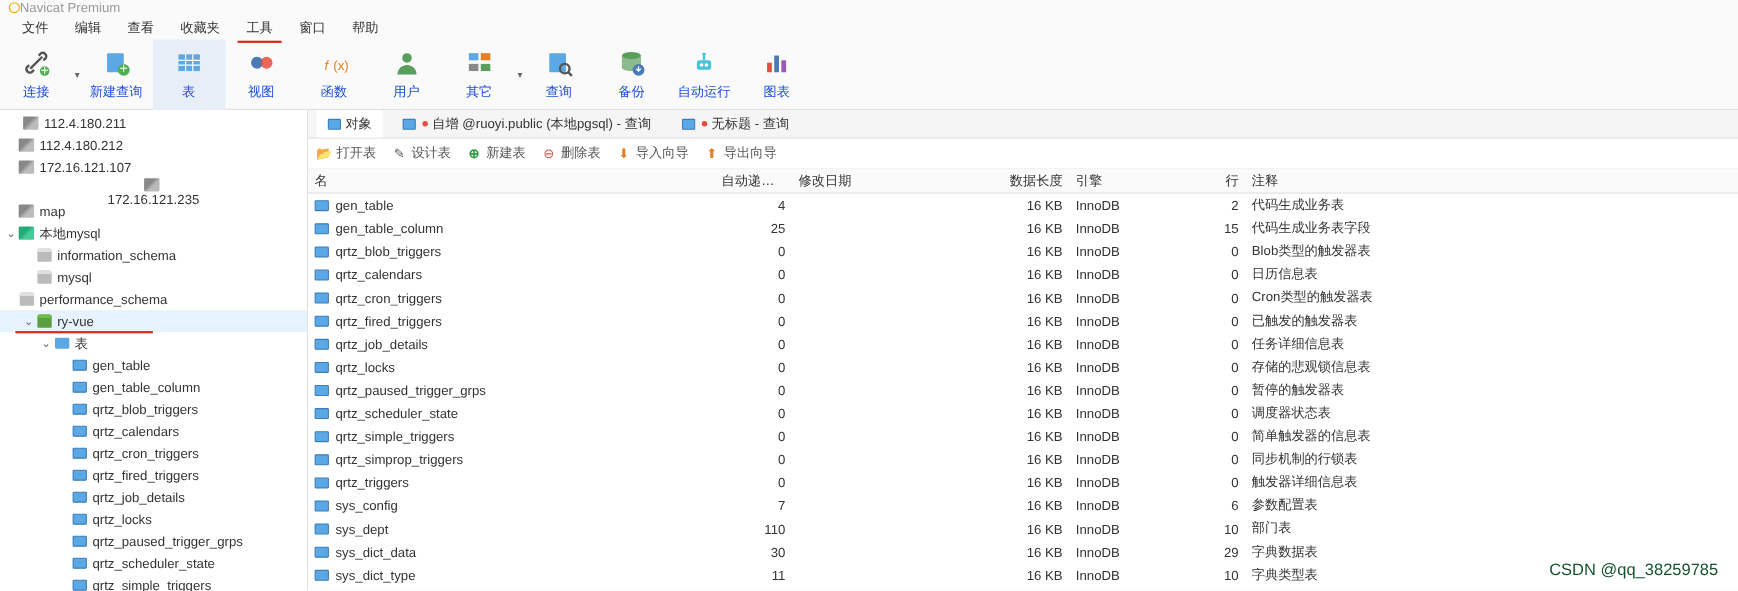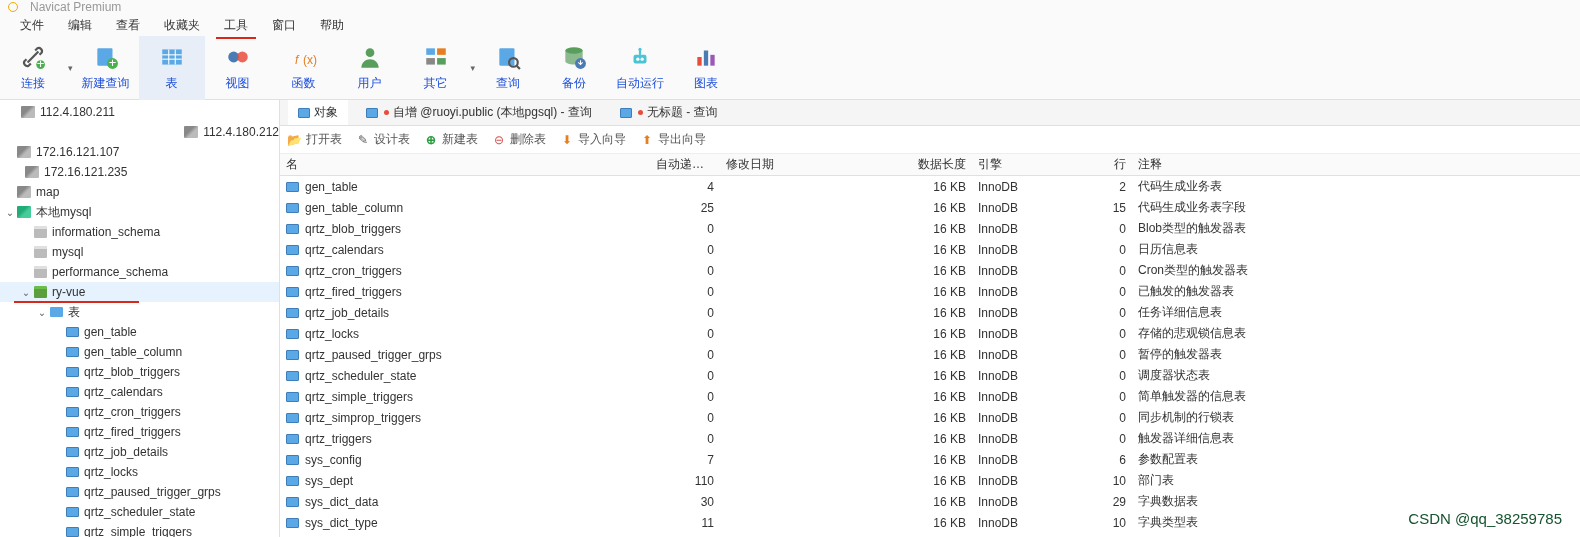--- a/index.html
+++ b/index.html
@@ -1,17 +1,17 @@
 <!DOCTYPE html>
 <html><head>
 <meta charset="utf-8">
 <style>
 * { margin: 0; padding: 0; box-sizing: border-box; font-family: "Microsoft YaHei", Arial, sans-serif; font-size: 12px; }
 body { background: #fafafa; color: #333; overflow: hidden; width: 1580px; height: 537px; position: relative; }
-.titlebar { height: 14px; padding-left: 8px; color: #999; font-size: 11px; display: flex; align-items: center; gap: 12px; }
+.titlebar { height: 14px; padding-left: 8px; color: #999; font-size: 11px; display: flex; align-items: center; gap: 0; }
 .titlebar-icon { width: 10px; height: 10px; border: 1.5px solid #f0ad00; border-radius: 50%; display: inline-block; }
 .menubar { height: 22px; display: flex; align-items: center; padding-left: 8px; gap: 0; background: #fafafa; }
 .menu-item { padding: 3px 12px; cursor: pointer; position: relative; }
 .menu-item.hl::after { content: ''; position: absolute; left: 4px; right: 4px; bottom: -2px; height: 2px; background: #d9281a; }
 .toolbar { height: 64px; display: flex; align-items: center; background: #fafafa; border-bottom: 1px solid #e0e0e0; }
 .tb-btn { display: flex; flex-direction: column; align-items: center; justify-content: center; width: 66px; height: 64px; cursor: pointer; gap: 4px; }
 .tb-btn.active { background: #e8eef7; }
 .tb-btn .lbl { font-size: 12px; color: #1d4ed8; }
 .tb-icon { width: 28px; height: 28px; display: flex; align-items: center; justify-content: center; }
 .dropdown-arrow { font-size: 9px; color: #666; margin-left: 2px; }
@@ -218,35 +218,35 @@
 
 <div class="main">
   <div class="sidebar" id="tree">
       <div class="tree-row" style="padding-left: 8px;">
         <span class="arrow"></span>
         <span class="icon">
           <span class="srv-icon"></span>
         </span>
         <span>112.4.180.211</span>
       </div>
-      <div class="tree-row" style="padding-left: 4px; justify-content: flex-end;">
+      <div class="tree-row" style="padding-left: 4px;">
         <span class="arrow"></span>
         <span class="icon">
           <span class="srv-icon"></span>
         </span>
         <span>112.4.180.212</span>
       </div>
       <div class="tree-row" style="padding-left: 4px;">
         <span class="arrow"></span>
         <span class="icon">
           <span class="srv-icon"></span>
         </span>
         <span>172.16.121.107</span>
       </div>
-      <div class="tree-row" style="padding-left: 12px;">
+      <div class="tree-row" style="padding-left: 0; flex-direction: column;">
         <span class="arrow"></span>
         <span class="icon">
           <span class="srv-icon"></span>
         </span>
         <span>172.16.121.235</span>
       </div>
       <div class="tree-row" style="padding-left: 4px;">
         <span class="arrow"></span>
         <span class="icon">
           <span class="srv-icon"></span>
@@ -267,21 +267,21 @@
         </span>
         <span>information_schema</span>
       </div>
       <div class="tree-row" style="padding-left: 20px;">
         <span class="arrow"></span>
         <span class="icon">
           <span class="db-icon"></span>
         </span>
         <span>mysql</span>
       </div>
-      <div class="tree-row" style="padding-left: 20px;">
+      <div class="tree-row" style="padding-left: 4px;">
         <span class="arrow"></span>
         <span class="icon">
           <span class="db-icon"></span>
         </span>
         <span>performance_schema</span>
       </div>
       <div class="tree-row sel" style="padding-left: 20px;">
         <span class="arrow">⌄</span>
         <span class="icon">
           <span class="db-icon on"></span>

